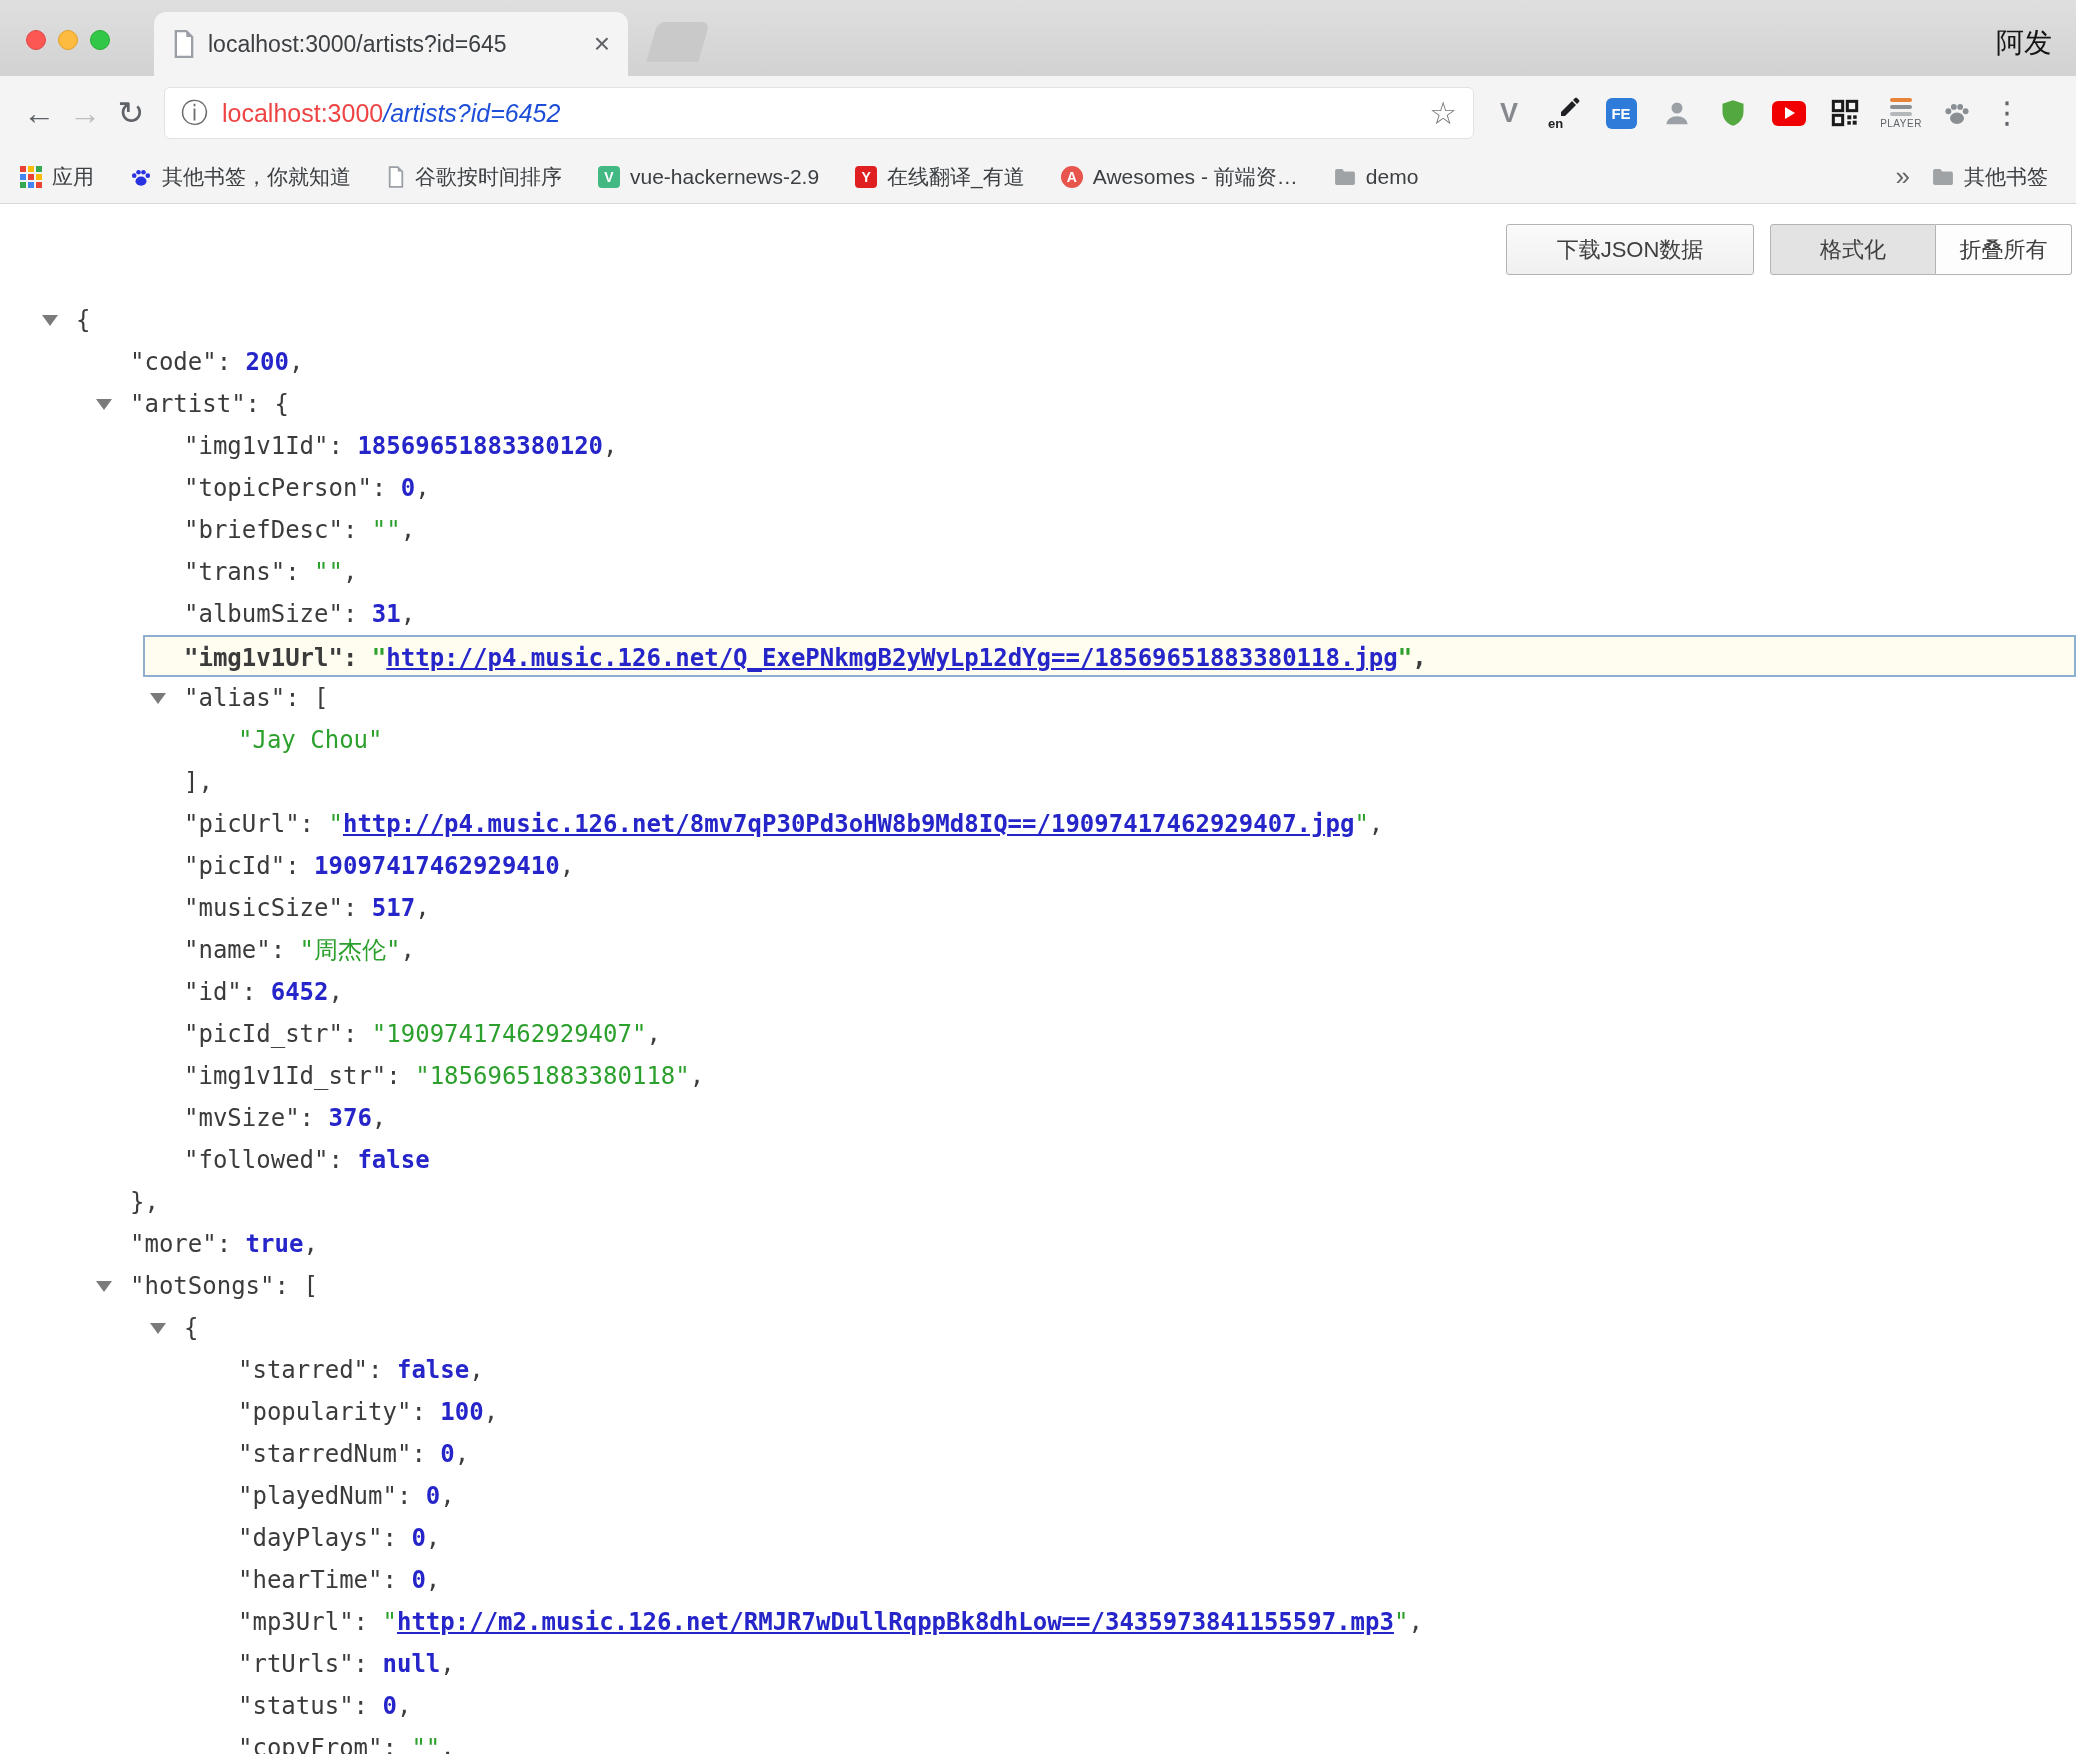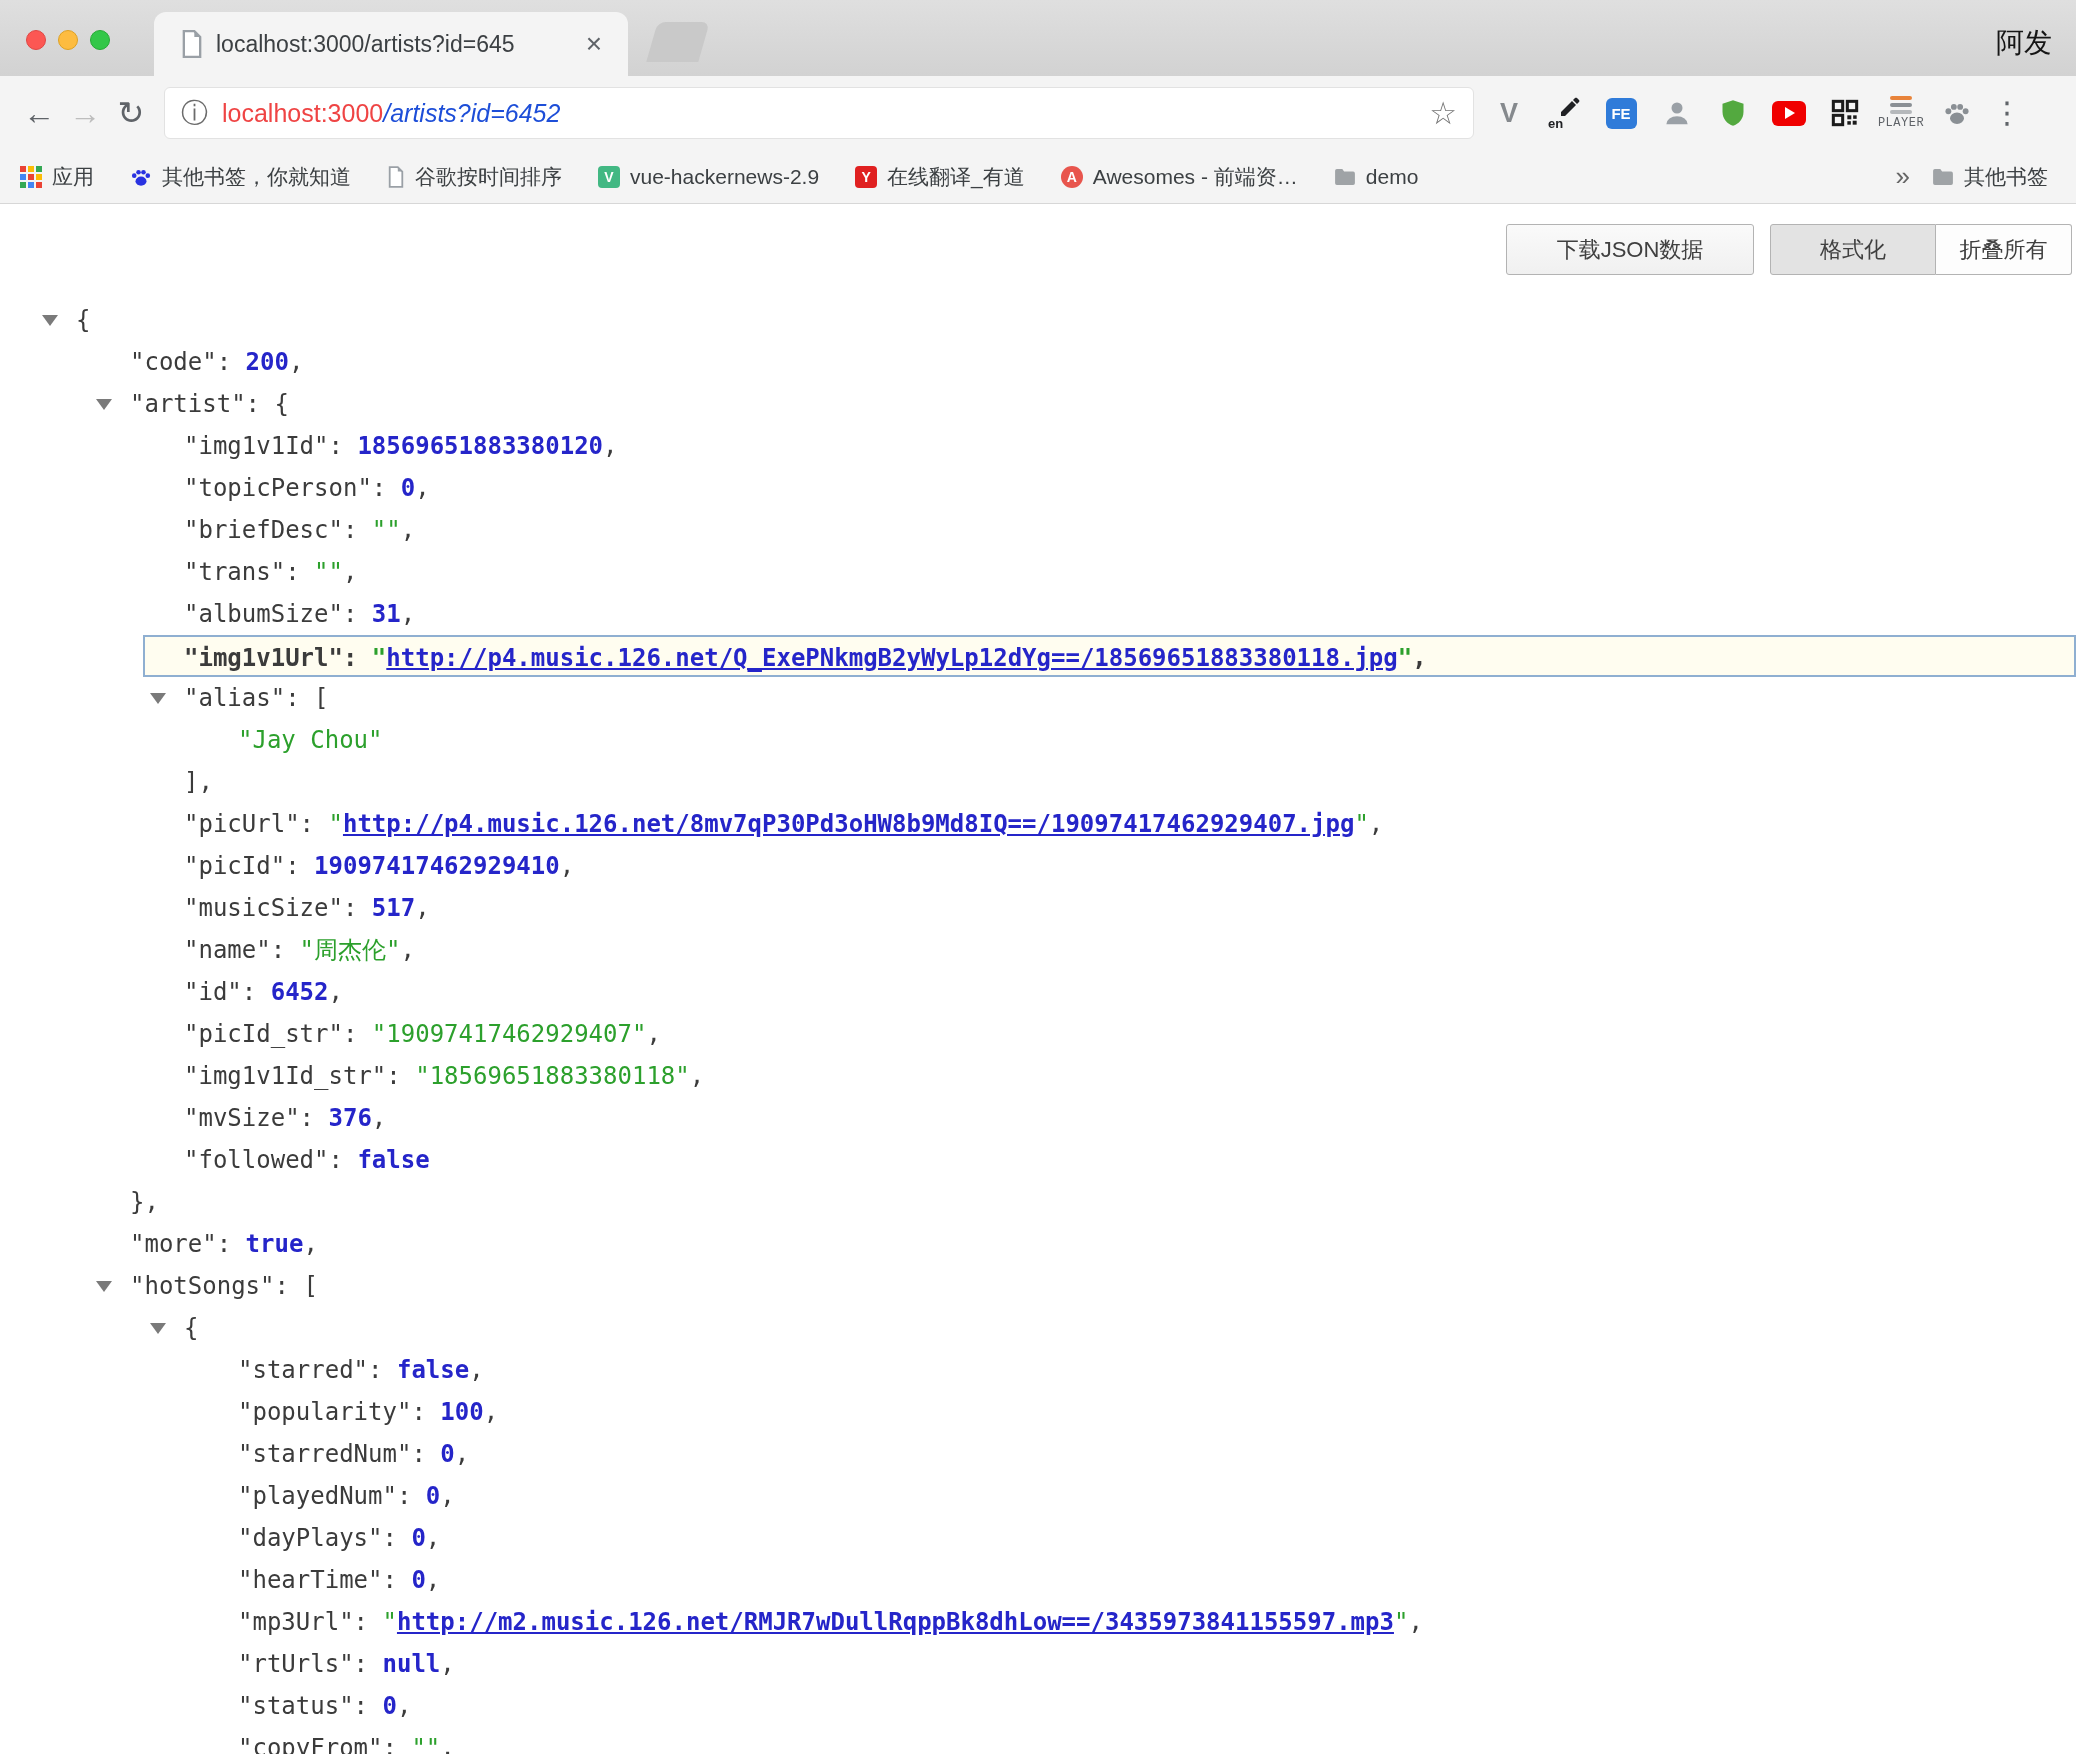--- a/index.html
+++ b/index.html
@@ -12,21 +12,21 @@
   
   .tab-strip { position:relative; height:76px; background:linear-gradient(#DFDFDF,#D2D2D2); }
   .traffic { position:absolute; left:26px; top:30px; display:flex; gap:12px; }
   .tl { width:20px; height:20px; border-radius:50%; }
   .tl.red    { background:#FC5753; border:1px solid #DF4744; }
   .tl.yellow { background:#FDBC40; border:1px solid #DEA123; }
   .tl.green  { background:#33C748; border:1px solid #27AA35; }
 
   .tab { position:absolute; left:154px; top:12px; width:474px; height:64px;
     background:#F4F4F4; border-radius:12px 12px 0 0;
-    display:flex; align-items:center; padding:0 26px; }
+    display:flex; align-items:center; padding:0 18px; }
   .tab-title { font-size:23px; color:#3C4043; margin-left:12px; flex:1;
     white-space:nowrap; overflow:hidden; }
   .tab-close { font-size:28px; color:#5F6368; margin-left:10px; line-height:1; }
   .new-tab-stub { position:absolute; left:652px; top:22px; width:52px; height:40px;
     background:#C9C9C9; transform:skewX(-16deg); border-radius:8px 8px 0 0; }
   .profile { position:absolute; right:24px; top:24px; font-size:28px; color:#161616; }
 
   
   .toolbar { height:74px; background:#F4F4F4; display:flex; align-items:center;
     padding:0 12px 0 16px; }
@@ -49,21 +49,21 @@
     font-weight:bold; font-size:15px; display:flex; align-items:center; justify-content:center; }
   .yt-box { width:34px; height:25px; border-radius:6px; background:#F00000; position:relative; }
   .yt-box::after { content:""; position:absolute; left:13px; top:6.5px; border-left:10px solid #fff;
     border-top:6px solid transparent; border-bottom:6px solid transparent; }
   .player-icon { display:flex; flex-direction:column; align-items:center; gap:2px; }
   .player-icon .bars { display:flex; flex-direction:column; gap:3px; }
   .player-icon .bars i { display:block; width:22px; height:4px; border-radius:2px; }
   .player-icon .bars i:nth-child(1){ background:#E8833A; }
   .player-icon .bars i:nth-child(2){ background:#8A8F94; }
   .player-icon .bars i:nth-child(3){ background:#B5B8BB; }
-  .player-label { font-size:12px; color:#5F6368; letter-spacing:0.5px;font-family:Liberation Mono, monospace; }
+  .player-label { font-size:10px; color:#5F6368; letter-spacing:0.5px; }
   .menu-dots { font-size:30px; color:#5F6368; margin-left:18px; line-height:1; }
 
   
   .bookmarks { height:54px; background:#F4F4F4; border-bottom:1px solid #D7D7D7;
     display:flex; align-items:center; padding:0 20px; font-size:21px; color:#3C4043; }
   .bm { display:flex; align-items:center; gap:10px; margin-right:36px; white-space:nowrap; }
   .apps-grid { display:grid; grid-template-columns:repeat(3,6px); grid-template-rows:repeat(3,6px); gap:2px; }
   .apps-grid i { display:block; }
   .libox { width:22px; height:22px; border-radius:4px; color:#fff; font-weight:bold; font-size:14px;
     display:flex; align-items:center; justify-content:center; }

